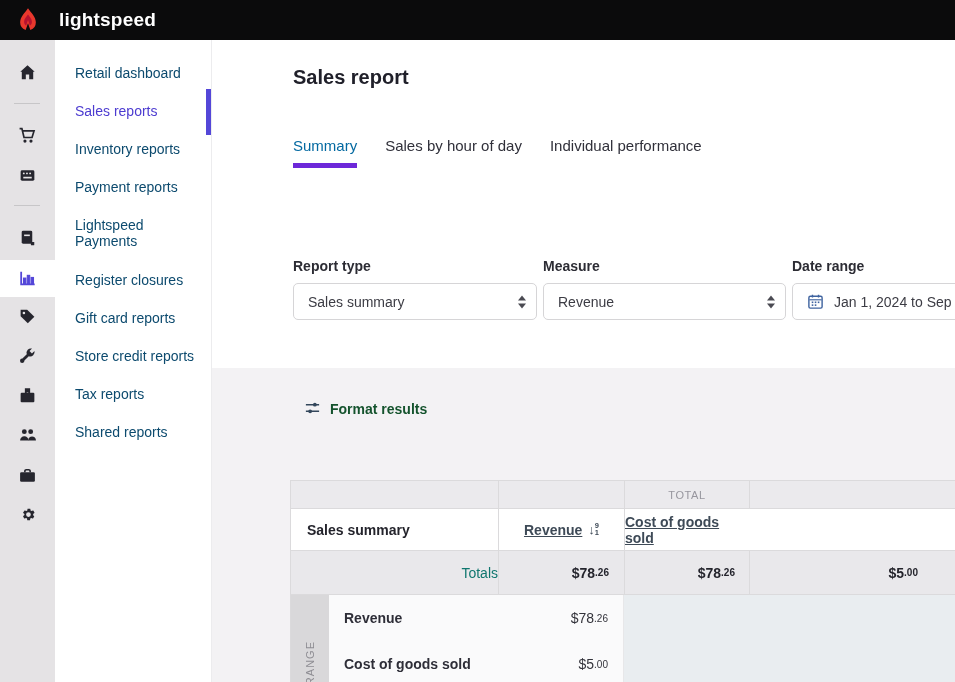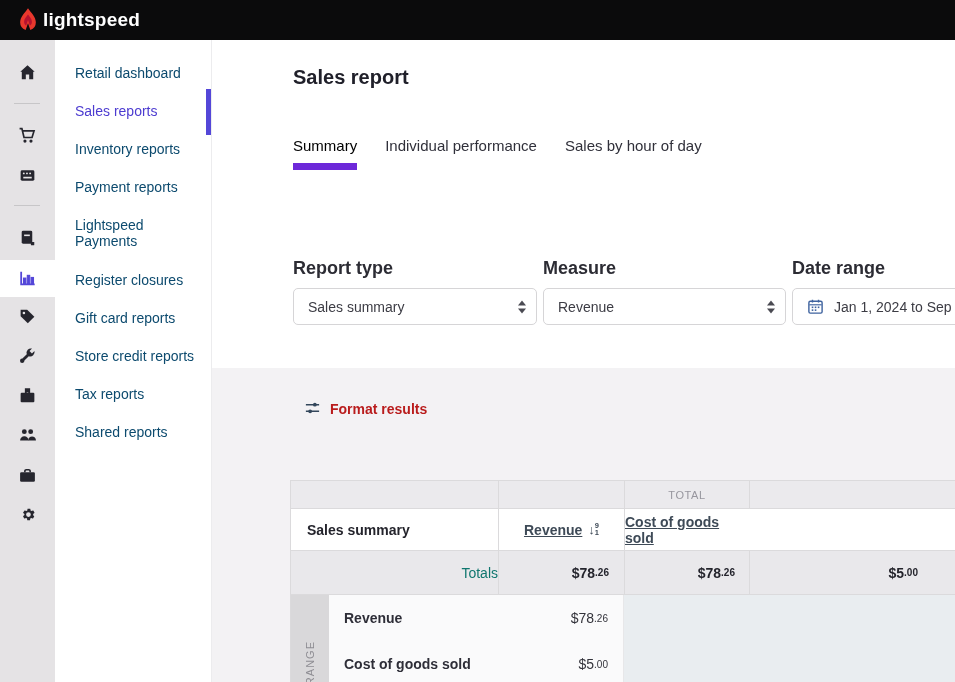--- a/index.html
+++ b/index.html
@@ -3,21 +3,21 @@
 <meta charset="utf-8">
 <style>
   * { margin:0; padding:0; box-sizing:border-box; }
   html,body { width:955px; height:682px; }
   body { position:relative; overflow:hidden; background:#fff;
          font-family:"Liberation Sans", sans-serif; }
 
   
   .topbar { position:absolute; left:0; top:0; width:955px; height:40px;
             background:#0b0b0c; display:flex; align-items:center; padding-left:17px; }
-  .logo { display:flex; align-items:center; gap:4px; }
+  .logo { display:flex; align-items:center; gap:20px; }
   .wordmark { color:#fff; font-size:19px; font-weight:700; letter-spacing:.2px; }
 
   
   .iconbar { position:absolute; left:0; top:40px; width:55px; height:642px; background:#e5e3e5; }
   .islot { position:absolute; left:0; width:55px; height:37px;
            display:flex; align-items:center; justify-content:center; cursor:pointer; }
   .islot svg { fill:#26262e; }
   .islot.active { background:#fff; }
   .islot.active svg { fill:#5447d8; stroke:#5447d8; }
   .ibar-divider { position:absolute; left:14px; width:26px; height:1px; background:#c7c6c8; }
@@ -30,45 +30,45 @@
   .nav-item.wrap { white-space:normal; width:112px; }
   .nav-item.active { color:#4c3bd0; }
   .nav-indicator { position:absolute; right:0; top:49px; width:5px; height:46px; background:#5447d8; }
 
   
   .main { position:absolute; left:212px; top:40px; width:743px; height:642px;
           background:#fff; overflow:hidden; }
   .page-title { position:absolute; left:81px; top:26px; font-size:20px; font-weight:700; color:#20202a; }
   .tabs { position:absolute; left:81px; top:97px; display:flex; gap:28px; }
   .tab { font-size:15px; color:#30303a; padding-bottom:9px; cursor:pointer; white-space:nowrap; }
-  .tab.active { color:#000000; border-bottom:7px solid #6d28d9; }
+  .tab.active { color:#0369a1; border-bottom:5px solid #6d28d9; }
   .banner { position:absolute; left:0; top:132px; width:743px; height:65px; background:#e6e5e7;
             display:flex; align-items:center; padding-left:81px; font-size:14px; color:#44444c; }
 
   
   .filter-group { position:absolute; top:218px; }
   #fg-report  { left:81px; }
   #fg-measure { left:331px; }
   #fg-date    { left:580px; }
-  .filter-label { font-size:18px; font-weight:700; color:#2c2c34; margin-bottom:9px; }
+  .filter-label { font-size:14px; font-weight:700; color:#2c2c34; margin-bottom:9px; }
   .selectbox { position:relative; width:244px; height:37px; border:1px solid #d6d5d7; border-radius:5px;
                background:#fff; display:flex; align-items:center; padding:0 30px 0 14px;
                font-size:14px; color:#3c3c44; cursor:pointer; }
   #fg-measure .selectbox { width:243px; }
   #fg-date .selectbox { width:244px; gap:10px; padding-right:8px; }
   .spin { position:absolute; right:10px; top:50%; transform:translateY(-50%);
           display:flex; flex-direction:column; gap:3px; }
   .spin i { width:0; height:0; border-left:4px solid transparent; border-right:4px solid transparent; }
   .spin .up { border-bottom:5px solid #4a4a52; }
   .spin .down { border-top:5px solid #4a4a52; }
 
   
   .graysec { position:absolute; left:0; top:328px; width:743px; height:314px; background:#f3f2f4; }
   .format-btn { position:absolute; left:92px; top:32px; display:flex; align-items:center; gap:9px;
-                font-size:14px; font-weight:700; color:#b91c1c; cursor:pointer; }
+                font-size:14px; font-weight:700; color:#14532d; cursor:pointer; }
 
   .rtable { position:absolute; left:78px; top:112px; width:687px; background:#fff;
             border:1px solid #dbdadc; }
   .trow { display:grid; grid-template-columns:207px 126px 125px 227px; }
   .trow .c { border-left:1px solid #dbdadc; display:flex; align-items:center; }
   .trow .c:first-child { border-left:none; }
   .r-head, .r-totals, .lower { border-top:1px solid #dbdadc; }
 
   .r-group .c { height:27px; background:#ebeaed; justify-content:center; }
   .total-label { font-size:11px; letter-spacing:.6px; color:#97969e; }
@@ -205,22 +205,22 @@
   <div class="nav-item">Tax reports</div>
   <div class="nav-item">Shared reports</div>
   <div class="nav-indicator"></div>
 </div>
 
 <div class="main">
   <div class="page-title">Sales report</div>
 
   <div class="tabs">
     <div class="tab active">Summary</div>
+    <div class="tab">Sales by hour of day</div>
     <div class="tab">Individual performance</div>
-    <div class="tab">Sales by hour of day</div>
   </div>
 
 
   <div class="filter-group" id="fg-report">
     <div class="filter-label">Report type</div>
     <div class="selectbox">
       <span>Sales summary</span>
       <span class="spin">
           <i class="up"></i>
           <i class="down"></i>

